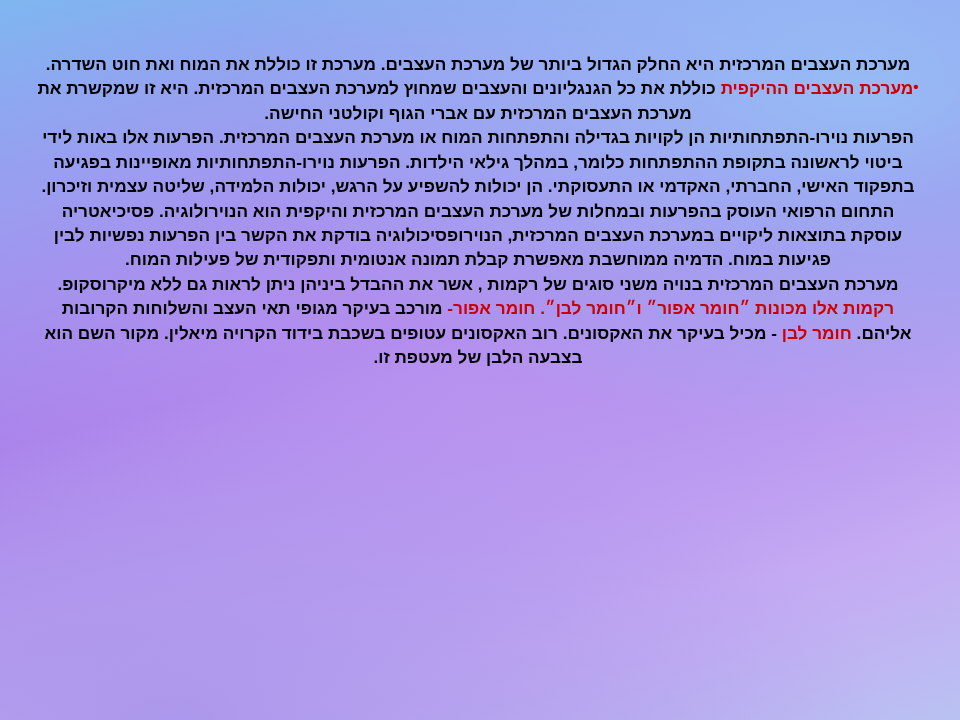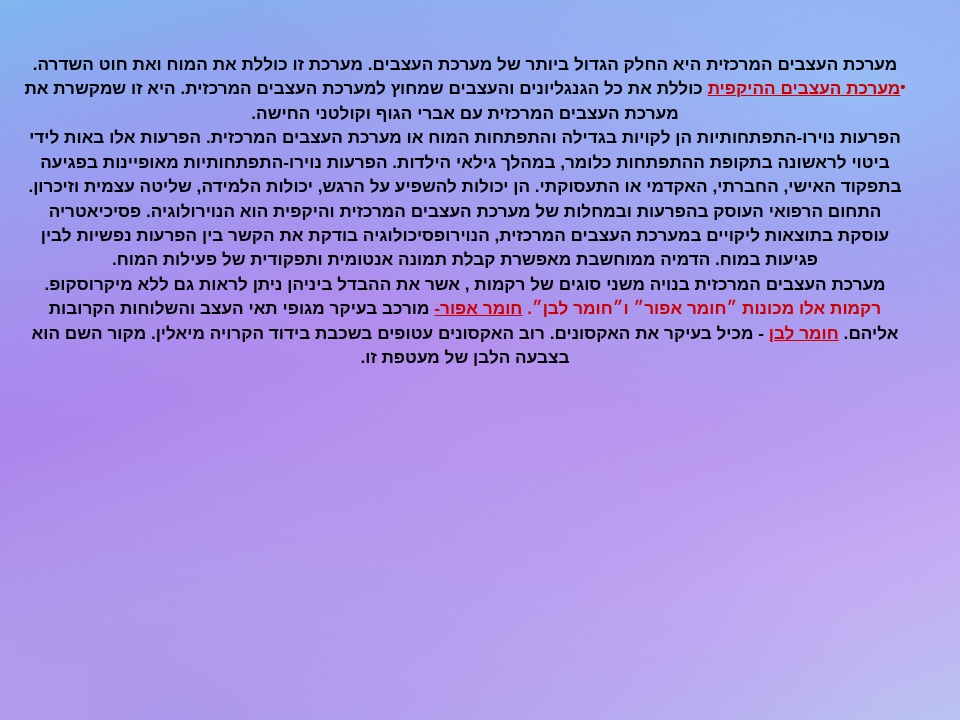--- a/index.html
+++ b/index.html
@@ -19,38 +19,37 @@
     
     background:
       radial-gradient(ellipse 120% 70% at 18% 100%, rgba(170,150,235,0.95) 0%, rgba(170,150,235,0.0) 62%),
       radial-gradient(ellipse 110% 80% at 90% 12%, rgba(150,190,245,0.95) 0%, rgba(150,190,245,0.0) 60%),
       radial-gradient(ellipse 130% 90% at 50% 55%, rgba(186,150,240,0.85) 0%, rgba(186,150,240,0.0) 70%),
       linear-gradient(165deg, #7fb6f0 0%, #8f9ef0 22%, #a277e8 46%, #b99cf0 64%, #cbb6f5 80%, #b8c6f2 100%);
   }
   .text-block {
     position: absolute;
     top: 52px;
-    left: 22px;
+    left: 35px;
     width: 886px;
     direction: rtl;
     text-align: center;
     color: #000000;
     font-weight: bold;
     font-size: 17.2px;
     line-height: 1.42;
     letter-spacing: 0px;
   }
   .text-block p {
     margin: 0;
   }
   .red {
     color: #cc0000;
   }
   .u {
-    text-decoration: underline;
     margin-top: 16px;
   }
   .bullet-line {
     text-align: center;
   }
   .bullet-dot {
     font-size: 15px;
     vertical-align: 2px;
   }
 </style>

